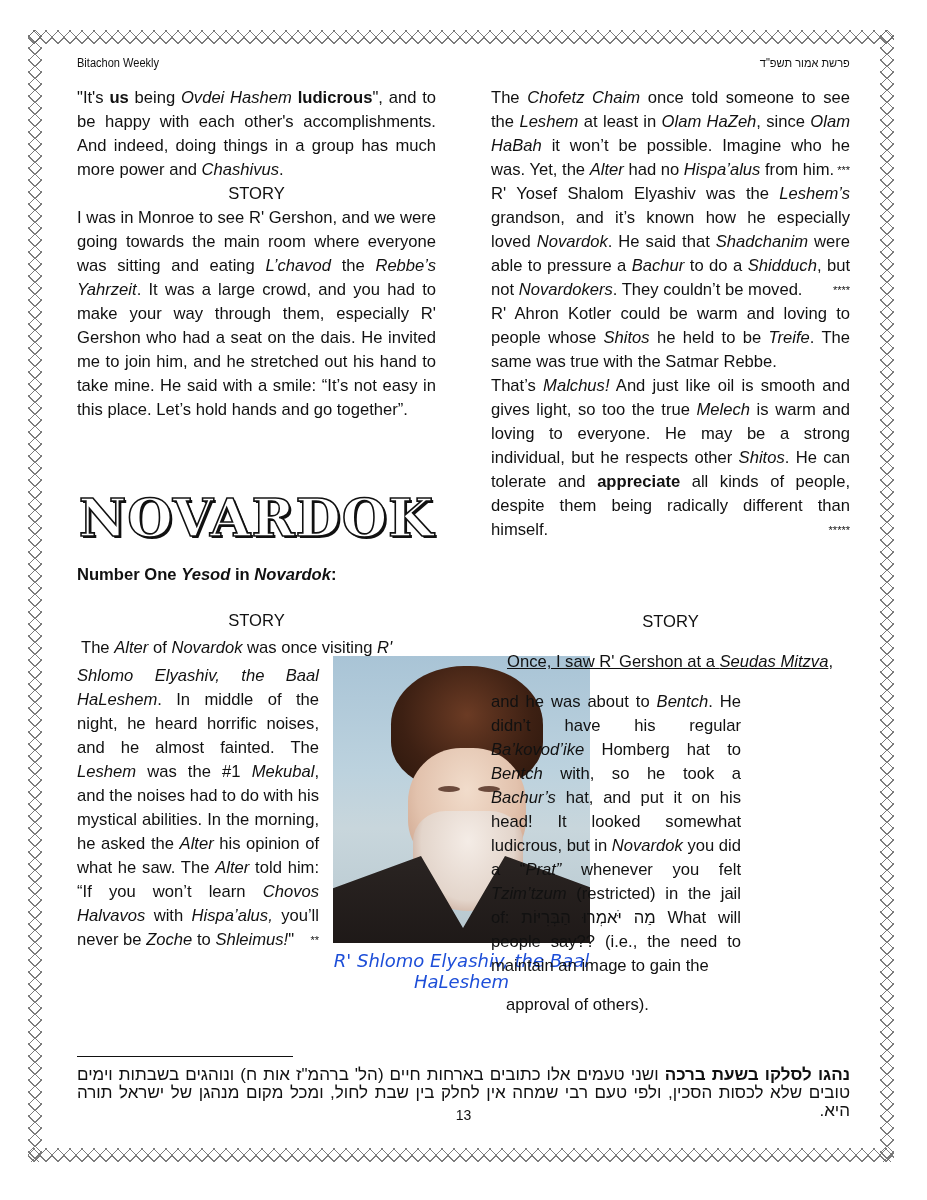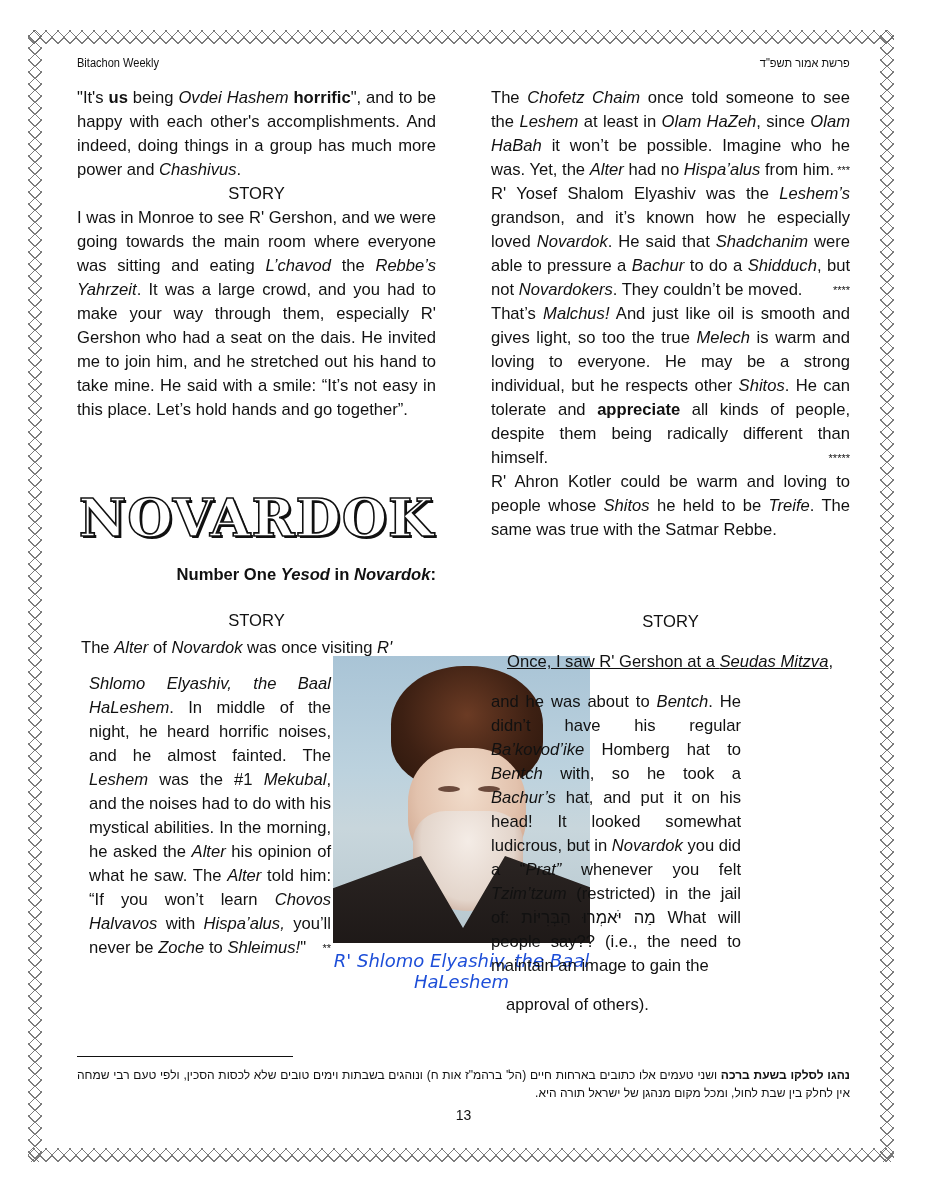--- a/index.html
+++ b/index.html
@@ -30,21 +30,21 @@
   .col { position: absolute; font-size: 16.6px; line-height: 24px; text-align: justify; }
   .col p { margin: 0; }
   .col .story { text-align: center; }
   .stars { float: right; font-size: 11px; }
   .left-col { left: 77px; top: 86px; width: 359px; }
   .right-col { left: 491px; top: 86px; width: 359px; }
 
   .novardok-title { position: absolute; left: 77px; top: 488px; width: 359px; text-align: center;
     font-family: "DejaVu Serif", "Liberation Serif", serif; font-size: 52px; font-weight: bold; letter-spacing: 1px;
     color: #fff; -webkit-text-stroke: 1.6px #111; text-shadow: 2px 2px 0 #111; line-height: 60px; }
-  .subtitle { position: absolute; left: 77px; top: 563px; width: 359px; text-align: right; font-size: 16.6px; font-weight: bold; line-height: 23px; }
+  .subtitle { position: absolute; left: 77px; top: 563px; width: 359px; text-align: left; font-size: 16.6px; font-weight: bold; line-height: 23px; }
   .story2 { position: absolute; left: 77px; top: 609px; width: 359px; text-align: center; font-size: 16.6px; line-height: 23px; }
 
   .left-story { position: absolute; left: 77px; top: 632px; width: 359px; font-size: 16.6px; line-height: 24px; text-align: justify; }
   .left-story .first { text-align: justify; }
   .left-story .narrow { width: 242px; }
 
   .photo { position: absolute; left: 333px; top: 656px; width: 257px; height: 287px; overflow: hidden;
     background: linear-gradient(180deg, #a9c4d6 0%, #bcd2de 40%, #c8d6dc 60%, #b6c7cf 100%); }
   .photo .hat { position: absolute; left: 58px; top: 10px; width: 152px; height: 122px; border-radius: 48% 48% 38% 38%;
     background: radial-gradient(ellipse at 50% 40%, #6b3b24 0%, #3d2013 60%, #2a160c 100%); }
@@ -57,55 +57,55 @@
   .photo .coat { position: absolute; left: -10px; top: 200px; width: 280px; height: 120px;
     background: linear-gradient(180deg, #2a2422 0%, #1a1514 100%); clip-path: polygon(0 30%, 35% 0, 50% 60%, 65% 0, 100% 30%, 100% 100%, 0 100%); }
 
   .caption { position: absolute; left: 333px; top: 950px; width: 257px; text-align: center; font-style: italic; font-size: 18px; line-height: 21px; color: #1d4ed8; font-family: "DejaVu Sans", sans-serif; }
 
   .right-story { position: absolute; left: 491px; top: 610px; width: 359px; font-size: 16.6px; line-height: 24px; text-align: justify; }
   .right-story .narrow { margin-left: 109px; width: 250px; }
   .right-story .last { margin-left: 113px; text-align: left; }
 
   .footnote-rule { position: absolute; left: 77px; top: 1056px; width: 216px; height: 1px; background: #111; }
-  .footnote { position: absolute; left: 77px; top: 1066px; width: 773px; direction: rtl; text-align: justify; font-size: 12px; line-height: 18px; font-family: "Liberation Sans Narrow", "Liberation Sans", sans-serif; }
+  .footnote { position: absolute; left: 77px; top: 1066px; width: 773px; direction: rtl; text-align: justify; font-size: 17px; line-height: 18px; font-family: "Liberation Sans Narrow", "Liberation Sans", sans-serif; }
   .page-number { position: absolute; left: 0; width: 927px; top: 1107px; text-align: center; font-size: 14px; }
   i { font-style: italic; }
   b { font-weight: bold; }
 </style>
 </head>
 <body>
 
 <div class="border">
   <div class="edge top"></div>
   <div class="edge bottom"></div>
   <div class="edge left"></div>
   <div class="edge right"></div>
 </div>
 
 <div class="header">
   <span class="left">Bitachon Weekly</span>
   <span class="right">פרשת אמור תשפ"ד</span>
 </div>
 
 <div class="col left-col">
-  <p><span>"It's </span><b>us</b><span> being </span><i>Ovdei Hashem</i><span> </span><b>horrific</b><span>", and to be happy with each other's accomplishments. And indeed, doing things in a group has much more power and </span><i>Chashivus</i><span>.</span></p>
+  <p><span>"It's </span><b>us</b><span> being </span><i>Ovdei Hashem</i><span> </span><b>ludicrous</b><span>", and to be happy with each other's accomplishments. And indeed, doing things in a group has much more power and </span><i>Chashivus</i><span>.</span></p>
   <p class="story">STORY</p>
   <p><span>I was in Monroe to see R' Gershon, and we were going towards the main room where everyone was sitting and eating </span><i>L’chavod</i><span> the </span><i>Rebbe’s Yahrzeit</i><span>. It was a large crowd, and you had to make your way through them, especially R' Gershon who had a seat on the dais. He invited me to join him, and he stretched out his hand to take mine. He said with a smile: “It’s not easy in this place. Let’s hold hands and go together”.</span></p>
 </div>
 
 <div class="novardok-title">NOVARDOK</div>
 <div class="subtitle">
   <div><span>Number One </span><i>Yesod</i><span> in </span><i>Novardok</i><span>:</span></div>
 </div>
 <div class="story2">STORY</div>
 
 <div class="left-story">
   <p class="first" style="margin:4px;"><span>The </span><i>Alter</i><span> of </span><i>Novardok</i><span> was once visiting </span><i>R'</i></p>
-  <p class="narrow" style="margin:12px;">
+  <p class="narrow" style="margin:0;">
     <span><i>Shlomo Elyashiv, the Baal HaLeshem</i><span>. In middle of the night, he heard horrific noises, and he almost fainted. The </span><i>Leshem</i><span> was the #1 </span><i>Mekubal</i><span>, and the noises had to do with his mystical abilities. In the morning, he asked the </span><i>Alter</i><span> his opinion of what he saw. The </span><i>Alter</i><span> told him: “If you won’t learn </span><i>Chovos Halvavos</i><span> with </span><i>Hispa’alus,</i><span> you’ll never be </span><i>Zoche</i><span> to </span><i>Shleimus!</i><span>"</span></span>
     <span class="stars">**</span>
   </p>
 </div>
 
 <div class="photo">
   <div class="hat"></div>
   <div class="face"></div>
   <div class="eye l"></div>
   <div class="eye r"></div>
@@ -116,25 +116,25 @@
 
 <div class="col right-col">
   <p>
     <span><span>The </span><i>Chofetz Chaim</i><span> once told someone to see the </span><i>Leshem</i><span> at least in </span><i>Olam HaZeh</i><span>, since </span><i>Olam HaBah</i><span> it won’t be possible. Imagine who he was. Yet, the </span><i>Alter</i><span> had no </span><i>Hispa’alus</i><span> from him.</span></span>
     <span class="stars">***</span>
   </p>
   <p>
     <span><span>R' Yosef Shalom Elyashiv was the </span><i>Leshem’s</i><span> grandson, and it’s known how he especially loved </span><i>Novardok</i><span>. He said that </span><i>Shadchanim</i><span> were able to pressure a </span><i>Bachur</i><span> to do a </span><i>Shidduch</i><span>, but not </span><i>Novardokers</i><span>. They couldn’t be moved.</span></span>
     <span class="stars">****</span>
   </p>
+  <p><span>R' Ahron Kotler could be warm and loving to people whose </span><i>Shitos</i><span> he held to be </span><i>Treife</i><span>. The same was true with the Satmar Rebbe.</span></p>
   <p>
     <span><span>That’s </span><i>Malchus!</i><span> And just like oil is smooth and gives light, so too the true </span><i>Melech</i><span> is warm and loving to everyone. He may be a strong individual, but he respects other </span><i>Shitos</i><span>. He can tolerate and </span><b>appreciate</b><span> all kinds of people, despite them being radically different than himself.</span></span>
     <span class="stars">*****</span>
   </p>
-  <p><span>R' Ahron Kotler could be warm and loving to people whose </span><i>Shitos</i><span> he held to be </span><i>Treife</i><span>. The same was true with the Satmar Rebbe.</span></p>
 </div>
 
 <div class="right-story">
   <p class="story" style="margin:0;text-align:center;">STORY</p>
   <p style="margin:16px;text-decoration:underline;"><span>Once, I saw R' Gershon at a </span><i>Seudas Mitzva</i><span>,</span></p>
   <p class="narrow" style="margin:0;"><span>and he was about to </span><i>Bentch</i><span>. He didn’t have his regular </span><i>Ba’kovod’ike</i><span> Homberg hat to </span><i>Bentch</i><span> with, so he took a </span><i>Bachur’s</i><span> hat, and put it on his head! It looked somewhat ludicrous, but in </span><i>Novardok</i><span> you did a “</span><i>Prat”</i><span> whenever you felt </span><i>Tzim’tzum</i><span> (restricted) in the jail of: </span><span>מַה יֹּאמְרוּ הַבְּרִיּוֹת</span><span> What will people say?? (i.e., the need to maintain an image to gain the</span></p>
   <p class="last" style="margin:15px;">approval of others).</p>
 </div>
 
 <div class="footnote-rule"></div>

